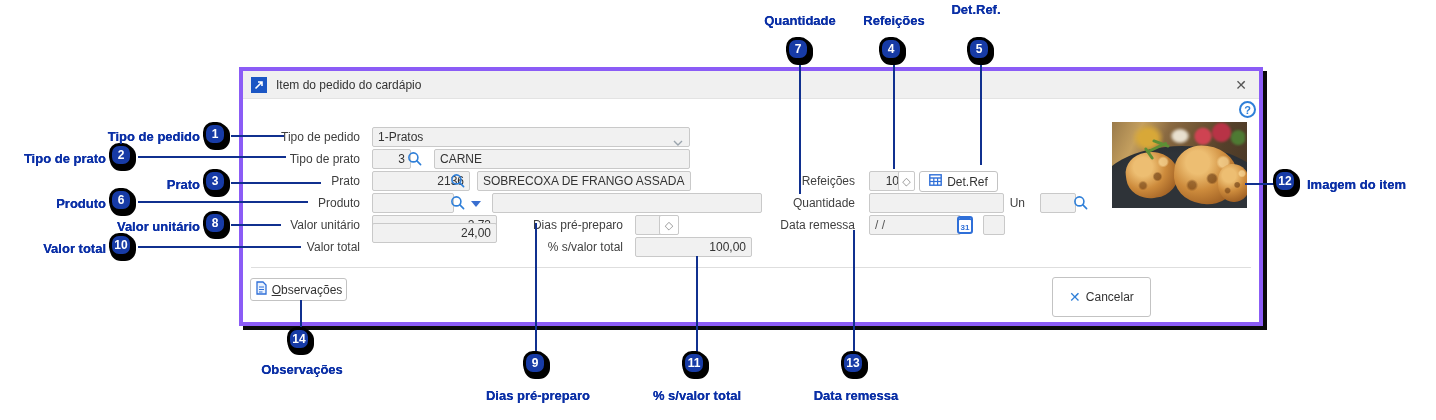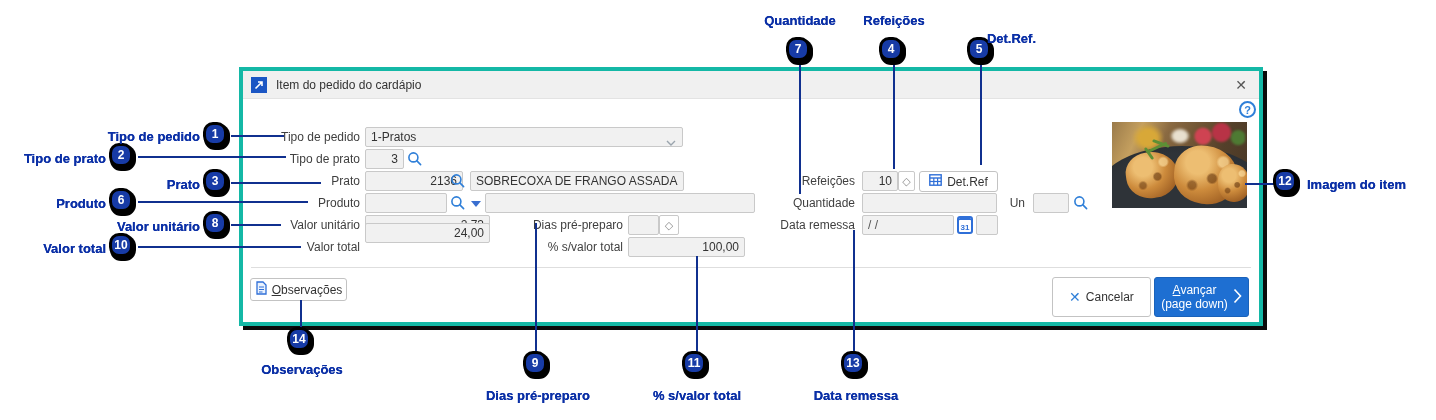--- a/index.html
+++ b/index.html
@@ -1,34 +1,34 @@
 <!DOCTYPE html>
 <html><head>
 <meta charset="utf-8">
 <style>
   * { margin:0; padding:0; box-sizing:border-box; }
   body { font-family:"Liberation Sans", sans-serif; background:#fff; }
   .canvas { position:relative; width:1436px; height:420px; background:#ffffff; overflow:hidden; }
 
   
   .dialog { position:absolute; left:239px; top:67px; width:1024px; height:259px;
-            background:#fff; border:4px solid #14b8a6; box-shadow:4px 4px 0 #0a0a0a; z-index:1; }
+            background:#fff; border:4px solid #8b5cf6; box-shadow:4px 4px 0 #0a0a0a; z-index:1; }
   .titlebar { position:absolute; left:0; top:0; width:100%; height:28px; background:#f0f0f0;
               display:flex; align-items:center; padding:0 12px 0 8px; border-bottom:1px solid #e3e3e3; }
   .title-icon { width:16px; height:16px; background:#1b56c4; display:flex; align-items:center; justify-content:center; flex:0 0 16px; }
   .title-text { margin-left:9px; font-size:12px; color:#333; }
   .close-x { margin-left:auto; color:#555; font-size:14px; line-height:14px; cursor:default; }
   .help-btn { position:absolute; top:30px; right:3px; width:17px; height:17px; border:2px solid #2f7fd8;
               border-radius:50%; color:#2f7fd8; font-size:11px; font-weight:bold;
               display:flex; align-items:center; justify-content:center; background:#fff; }
 
   .lbl { position:absolute; height:20px; display:flex; align-items:center; justify-content:flex-end;
          font-size:12px; color:#3f3f3f; white-space:nowrap; }
   .fld { position:absolute; height:20px; background:#f1f1f1; border:1px solid #c9c9c9; border-radius:2px;
-         font-size:12px; color:#333; display:flex; align-items:center; padding:0 5px; white-space:nowrap; overflow:hidden; }
+         font-size:12px; color:#333; display:flex; align-items:center; padding:0 5px; white-space:nowrap; overflow:hidden;margin-left:7px; }
   .fld.num { justify-content:flex-end; }
   .spinbox { position:absolute; height:20px; background:#fff; border:1px solid #c9c9c9; border-radius:2px;
              display:flex; align-items:center; justify-content:center; color:#8a8a8a; font-size:11px; }
   .mag { position:absolute; width:16px; height:16px; }
   .combo-chev { position:absolute; right:6px; top:7px; }
   .tri-down { position:absolute; width:0; height:0; border-left:5px solid transparent;
               border-right:5px solid transparent; border-top:6px solid #3a6fd0; }
   .btn { position:absolute; background:#fff; border:1px solid #c3c3c3; border-radius:3px;
          display:flex; align-items:center; justify-content:center; font-size:12px; color:#333; gap:5px; }
   .u { text-decoration:underline; }
@@ -98,20 +98,21 @@
     </div>
 
     <div class="lbl" style="left:0;width:117px;top:78px">Tipo de prato</div>
     <div class="fld num" style="left:122px;top:78px;width:39px">3</div>
     <span class="mag" style="left:164px;top:80px">
       <svg width="16" height="16" viewBox="0 0 16 16">
           <circle cx="6.4" cy="6.4" r="4.5" fill="none" stroke="#2f7fd8" stroke-width="1.6"></circle>
           <line x1="9.9" y1="9.9" x2="13.6" y2="13.6" stroke="#2f7fd8" stroke-width="1.6" stroke-linecap="round"></line>
         </svg>
     </span>
+    <div class="fld" style="left:184px;top:78px;width:256px">CARNE</div>
 
     <div class="lbl" style="left:0;width:117px;top:100px">Prato</div>
     <div class="fld num" style="left:122px;top:100px;width:98px">2136</div>
     <span class="mag" style="left:207px;top:102px">
       <svg width="16" height="16" viewBox="0 0 16 16">
           <circle cx="6.4" cy="6.4" r="4.5" fill="none" stroke="#2f7fd8" stroke-width="1.6"></circle>
           <line x1="9.9" y1="9.9" x2="13.6" y2="13.6" stroke="#2f7fd8" stroke-width="1.6" stroke-linecap="round"></line>
         </svg>
     </span>
     <div class="fld" style="left:227px;top:100px;width:214px">SOBRECOXA DE FRANGO ASSADA</div>
@@ -201,31 +202,20 @@
           </svg>
       </span>
       <span><span class="u">O</span><span>bservações</span></span>
     </div>
 
     <div class="btn" style="left:809px;top:206px;width:99px;height:40px">
       <span style="color:#2f7fd8;font-size:14px">✕</span>
       <span>Cancelar</span>
     </div>
 
-    <div class="btn btn-primary" style="left:911px;top:206px;width:95px;height:40px">
-      <span class="stack">
-        <span><span class="u">A</span><span>vançar</span></span>
-        <span>(page down)</span>
-      </span>
-      <span>
-        <svg width="9" height="16" viewBox="0 0 9 16">
-            <polyline points="1.5,1.5 7.5,8 1.5,14.5" stroke="#ffffff" stroke-width="1.6" fill="none"></polyline>
-          </svg>
-      </span>
-    </div>
   </div>
 
   <div class="cline" style="left:231px;top:135px;width:53px;height:2px"></div>
   <div class="cline" style="left:138px;top:156px;width:148px;height:2px"></div>
   <div class="cline" style="left:231px;top:182px;width:90px;height:2px"></div>
   <div class="cline" style="left:138px;top:201px;width:170px;height:2px"></div>
   <div class="cline" style="left:231px;top:224px;width:50px;height:2px"></div>
   <div class="cline" style="left:138px;top:246px;width:163px;height:2px"></div>
   <div class="cline" style="left:799px;top:64px;width:2px;height:130px"></div>
   <div class="cline" style="left:893px;top:64px;width:2px;height:105px"></div>
@@ -280,20 +270,20 @@
     </div>
 
   <div class="clabel" style="left:60px;top:129px;width:140px;text-align:right">Tipo de pedido</div>
   <div class="clabel" style="left:0;top:151px;width:106px;text-align:right">Tipo de prato</div>
   <div class="clabel" style="left:90px;top:177px;width:110px;text-align:right">Prato</div>
   <div class="clabel" style="left:0;top:196px;width:106px;text-align:right">Produto</div>
   <div class="clabel" style="left:60px;top:219px;width:140px;text-align:right">Valor unitário</div>
   <div class="clabel" style="left:0;top:241px;width:106px;text-align:right">Valor total</div>
   <div class="clabel" style="left:740px;top:13px;width:120px;text-align:center">Quantidade</div>
   <div class="clabel" style="left:834px;top:13px;width:120px;text-align:center">Refeições</div>
-  <div class="clabel" style="left:916px;top:31px;width:120px;text-align:right">Det.Ref.</div>
+  <div class="clabel" style="left:916px;top:2px;width:120px;text-align:center">Det.Ref.</div>
   <div class="clabel" style="left:1307px;top:177px">Imagem do item</div>
   <div class="clabel" style="left:242px;top:362px;width:120px;text-align:center">Observações</div>
   <div class="clabel" style="left:468px;top:388px;width:140px;text-align:center">Dias pré-preparo</div>
   <div class="clabel" style="left:627px;top:388px;width:140px;text-align:center">% s/valor total</div>
   <div class="clabel" style="left:786px;top:388px;width:140px;text-align:center">Data remessa</div>
 
 </div>
 
 </body></html>

